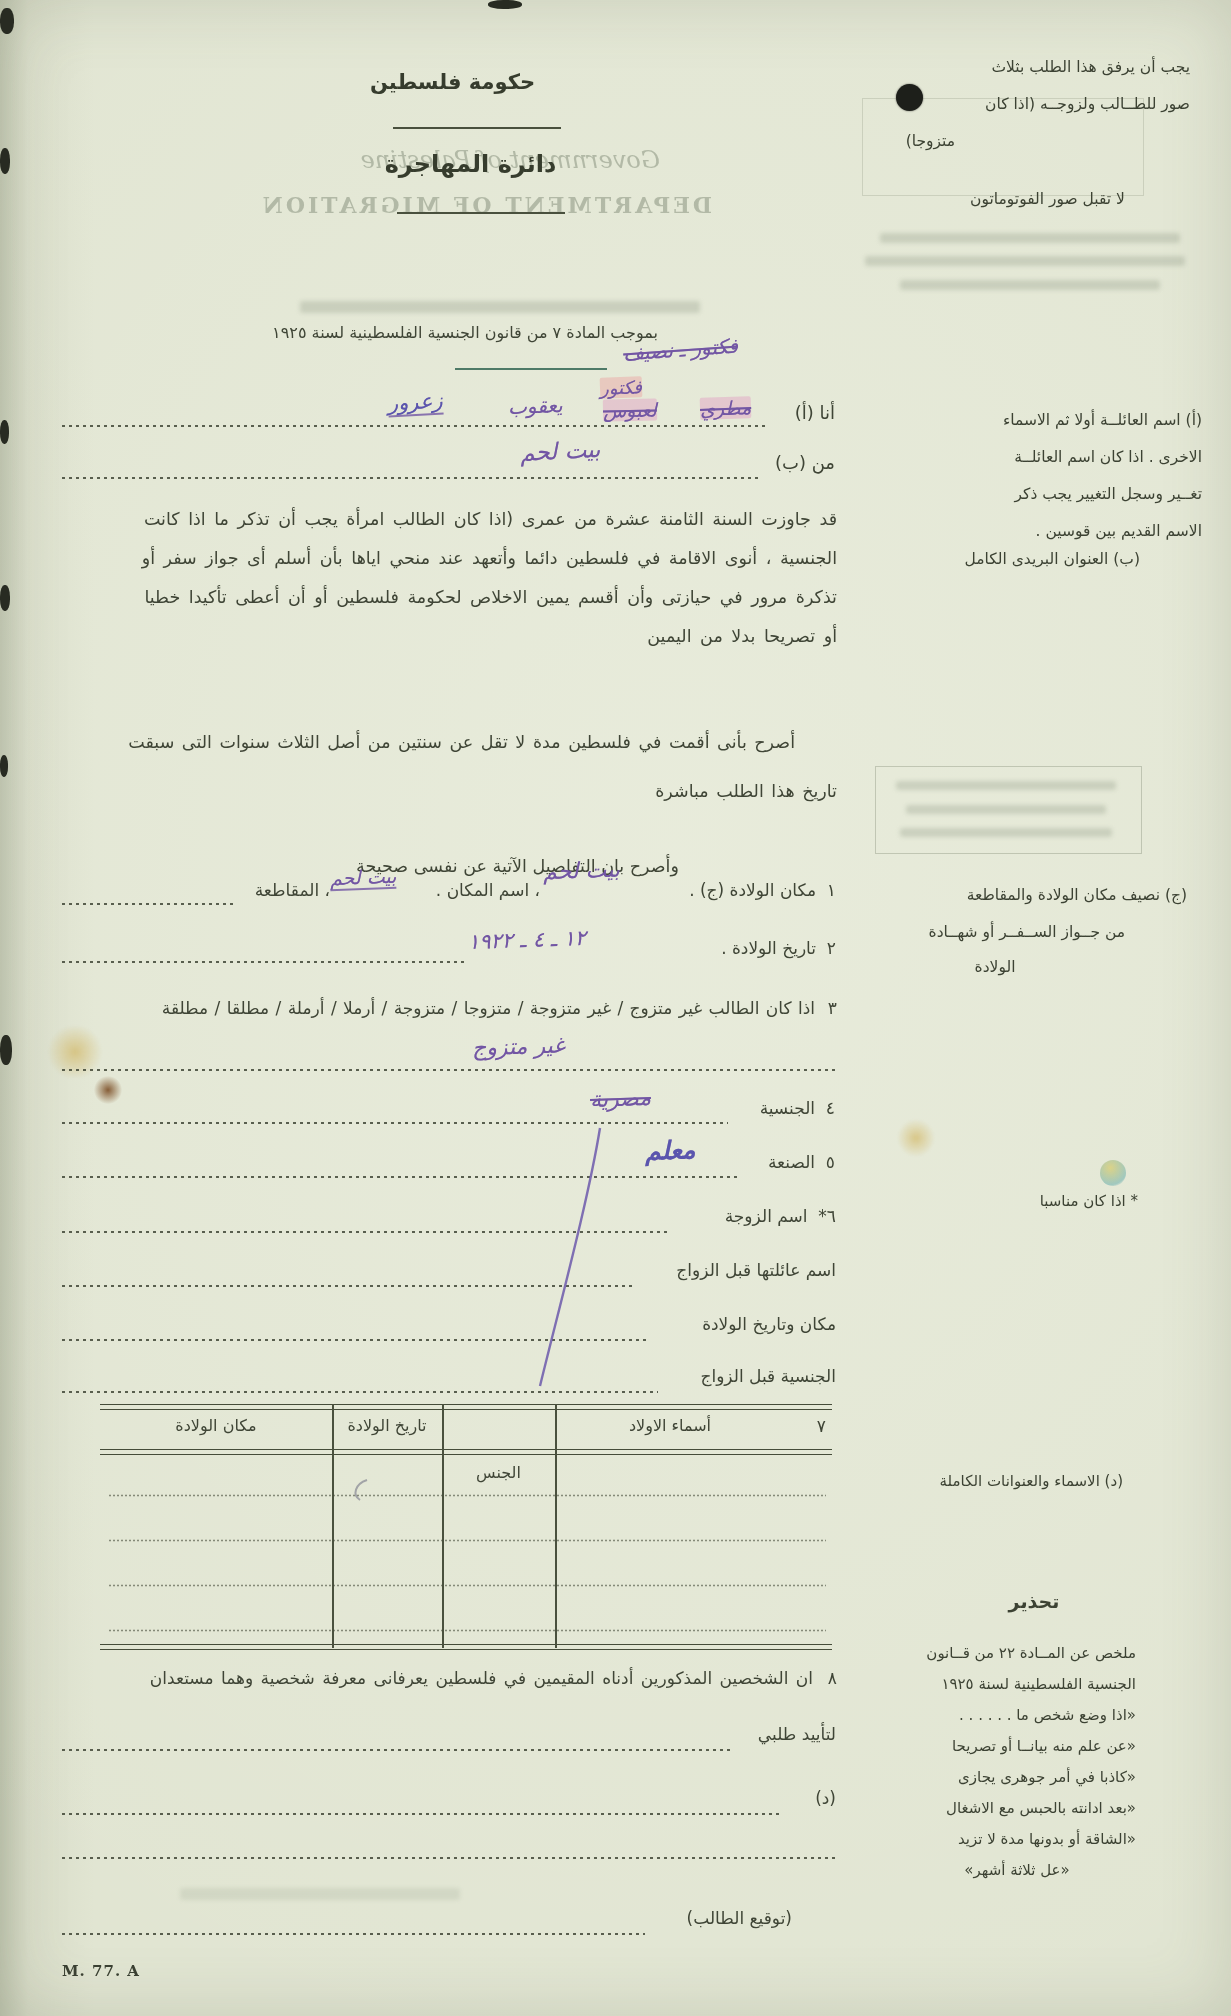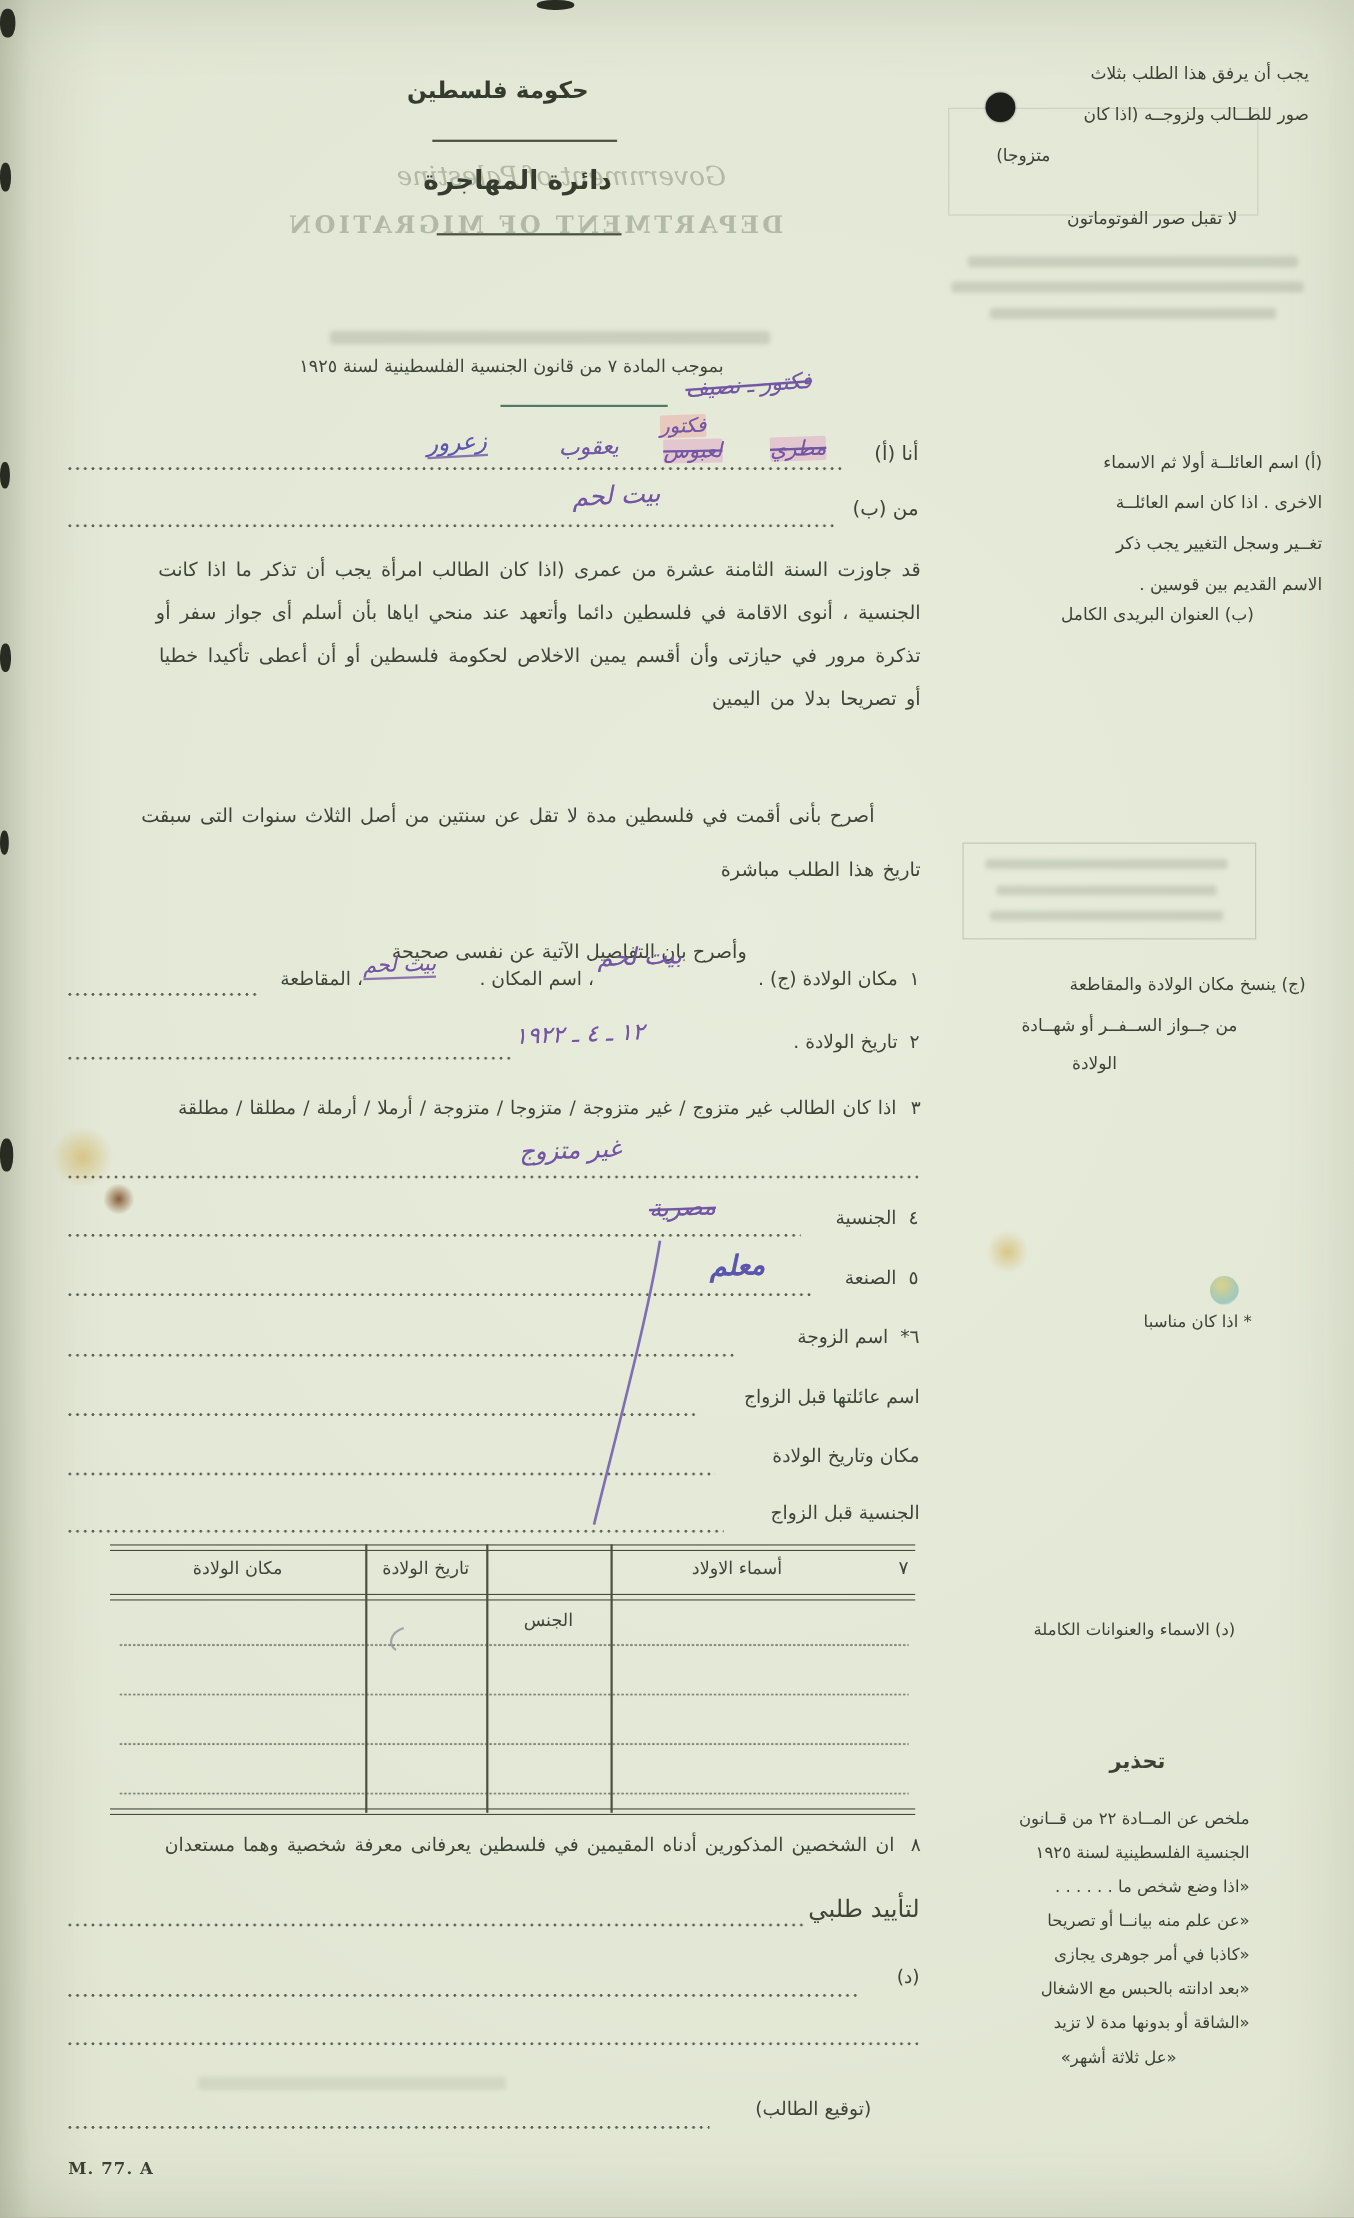--- a/index.html
+++ b/index.html
@@ -184,21 +184,21 @@
   <div class="abs dots fine" style="left:108px;top:1584px;width:718px;"></div>
   <div class="abs dots fine" style="left:108px;top:1629px;width:718px;"></div>
   <svg class="abs" style="left:345px;top:1476px;" width="30" height="28" viewBox="0 0 30 28">
     <path d="M22,4 C10,8 7,19 15,24" stroke="rgba(96,96,120,.5)" stroke-width="2" fill="none"></path>
   </svg>
 
   <div class="abs ar r" style="left:55px;top:1668px;width:782px;font-size:17px;word-spacing:2px;">
     <span>٨</span>&nbsp;
     <span>ان الشخصين المذكورين أدناه المقيمين في فلسطين يعرفانى معرفة شخصية وهما مستعدان</span>
   </div>
-  <div class="abs ar r" style="left:738px;top:1724px;width:98px;font-size:22px;">لتأييد طلبي</div>
+  <div class="abs ar r" style="left:738px;top:1724px;width:98px;font-size:17px;">لتأييد طلبي</div>
   <div class="abs dots" style="left:60px;top:1748px;width:672px;"></div>
   <div class="abs ar r" style="left:788px;top:1788px;width:48px;font-size:17px;">(د)</div>
   <div class="abs dots" style="left:60px;top:1812px;width:722px;"></div>
   <div class="abs dots" style="left:60px;top:1856px;width:775px;"></div>
   <div class="abs ar r" style="left:652px;top:1908px;width:140px;font-size:17px;">(توقيع الطالب)</div>
   <div class="abs dots" style="left:60px;top:1932px;width:585px;"></div>
 
   <div class="abs" style="left:62px;top:1962px;font-family:'DejaVu Serif',serif;font-weight:bold;font-size:15px;letter-spacing:1px;direction:ltr;color:#3a4032;">M. 77. A</div>
 
   <div class="abs ar r note" style="left:930px;top:58px;width:260px;font-size:15.5px;">يجب أن يرفق هذا الطلب بثلاث</div>
@@ -207,21 +207,21 @@
   <div class="abs ar c note" style="left:930px;top:190px;width:235px;font-size:15.5px;">لا تقبل صور الفوتوماتون</div>
 
   <div class="abs ar r note" style="left:858px;top:402px;width:344px;font-size:15.5px;line-height:37px;">
     <div>(أ) اسم العائلــة أولا ثم الاسماء</div>
     <div>الاخرى . اذا كان اسم العائلــة</div>
     <div>تغــير وسجل التغيير يجب ذكر</div>
     <div>الاسم القديم بين قوسين .</div>
   </div>
   <div class="abs ar r note" style="left:860px;top:550px;width:280px;font-size:15.5px;">(ب) العنوان البريدى الكامل</div>
 
-  <div class="abs ar r note" style="left:872px;top:886px;width:315px;font-size:15.5px;">(ج) ينسخ مكان الولادة والمقاطعة</div>
+  <div class="abs ar r note" style="left:872px;top:886px;width:315px;font-size:15.5px;">(ج) نصيف مكان الولادة والمقاطعة</div>
   <div class="abs ar r note" style="left:845px;top:923px;width:280px;font-size:15.5px;">من جــواز الســفــر أو شهــادة</div>
   <div class="abs ar c note" style="left:940px;top:958px;width:110px;font-size:15.5px;">الولادة</div>
 
   <div class="abs ar r note" style="left:1010px;top:1192px;width:128px;font-size:15px;">* اذا كان مناسبا</div>
 
   <div class="abs ar r note" style="left:908px;top:1472px;width:215px;font-size:15px;">(د) الاسماء والعنوانات الكاملة</div>
 
   <div class="abs ar c b note" style="left:988px;top:1590px;width:92px;font-size:19px;">تحذير</div>
   <div class="abs ar r note" style="left:858px;top:1638px;width:278px;font-size:15px;line-height:31px;">
     <div>ملخص عن المــادة ٢٢ من قــانون</div>

